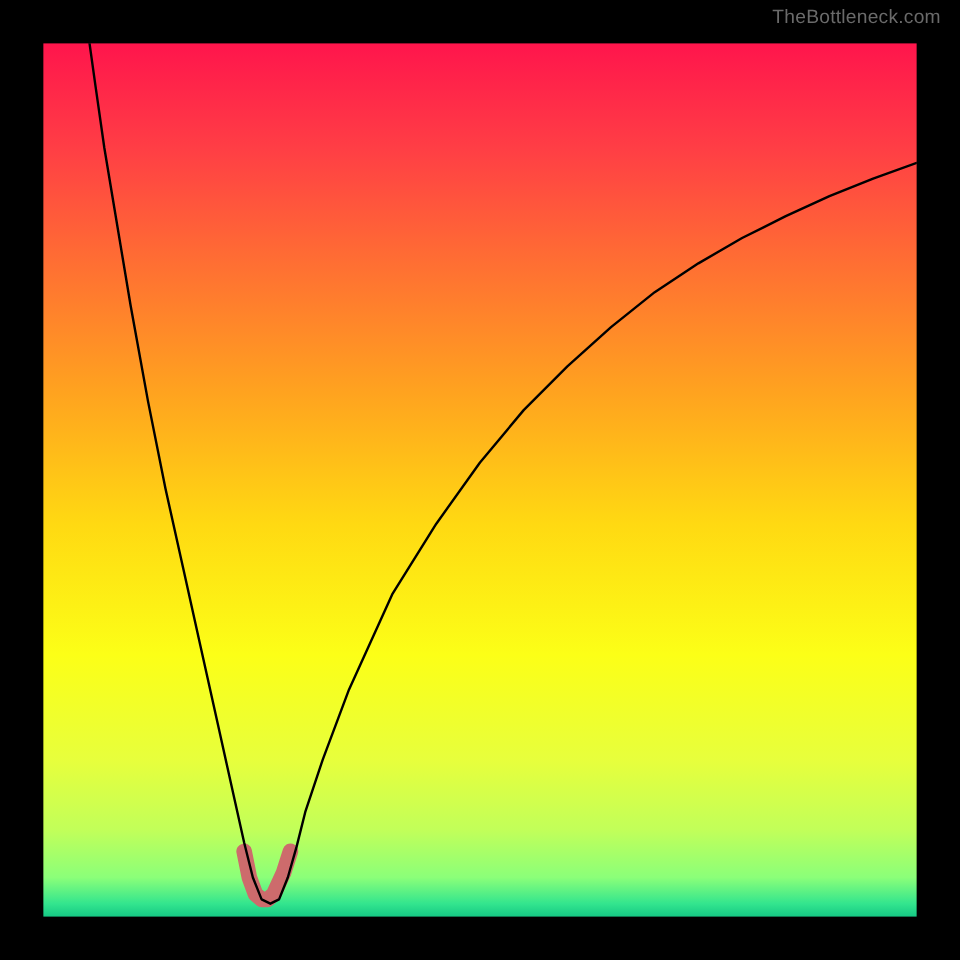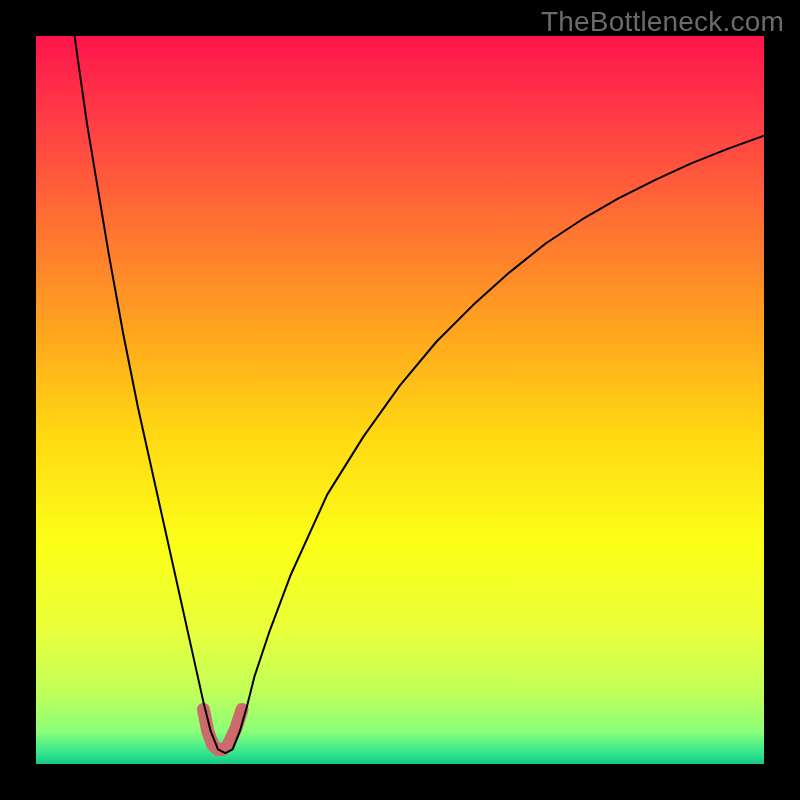--- a/index.html
+++ b/index.html
@@ -9,21 +9,21 @@
     background: #000;
     position: relative;
     font-family: Arial, Helvetica, sans-serif;
     overflow: hidden;
   }
   .watermark {
     position: absolute;
     top: 6px;
     right: 16px;
     color: #6a6a6a;
-    font-size: 28px;
+    font-size: 16px;
     font-weight: 400;
     letter-spacing: 0.2px;
     z-index: 10;
   }
   .plot-area {
     position: absolute;
     left: 36px;
     top: 36px;
     width: 728px;
     height: 728px;

